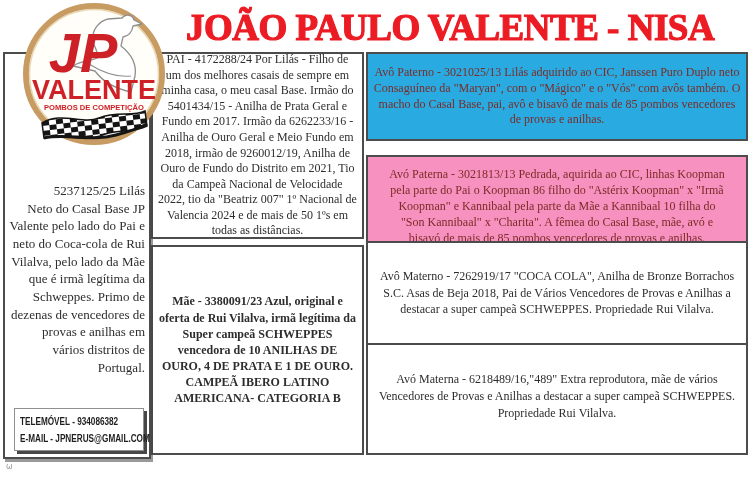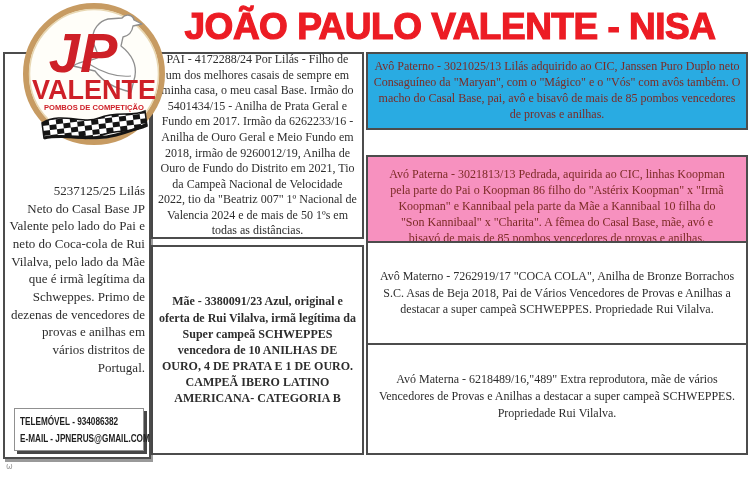--- a/index.html
+++ b/index.html
@@ -4,21 +4,21 @@
 <style>
   html,body{margin:0;padding:0;background:#fff;}
   #page{
     position:relative;width:750px;height:479px;background:#fff;overflow:hidden;
     font-family:"Liberation Serif", serif;color:#2d2d2d;
   }
   
   .title{
     position:absolute;left:150px;top:2px;width:600px;height:50px;
     display:flex;align-items:center;justify-content:center;
-    font-family:Liberation Sans, sans-serif;font-weight:900;
+    font-family:Liberation Serif, serif;font-weight:900;
     font-size:37px;letter-spacing:-0.5px;color:#EC1C24;
     -webkit-text-stroke:1.2px #EC1C24;white-space:nowrap;
   }
   
   .logo{position:absolute;left:21px;top:0px;width:146px;height:147px;z-index:3;}
   
   .left-box{
     position:absolute;left:3px;top:52px;width:144px;height:403px;
     border:2px solid #4c4c4c;background:#fff;z-index:1;
     box-shadow:2px 3px 0 rgba(70,70,70,.55);
@@ -46,21 +46,21 @@
   }
   
   .cell{
     position:absolute;border:2px solid #4c4c4c;background:#fff;
     display:flex;align-items:center;justify-content:center;
     text-align:center;box-sizing:border-box;
   }
   .cell p{margin:0;}
   .cell-pai   {left:151px;top:52px; width:213px;height:187px;padding:18px 5px;font-size:12px;line-height:1.3;}
   .cell-mae   {left:151px;top:245px;width:213px;height:210px;padding:2px 5px;font-size:12px;line-height:1.35;font-weight:bold;}
-  .cell-avo-paterno{left:366px;top:52px; width:382px;height:78px; padding:2px 4px;font-size:12px;line-height:1.32;}
+  .cell-avo-paterno{left:366px;top:52px; width:382px;height:89px; padding:2px 4px;font-size:12px;line-height:1.32;}
   .cell-avo-paterna{left:366px;top:155px;width:382px;height:104px;padding:2px 19px;font-size:12px;line-height:1.32;}
   .cell-avo-materno{left:366px;top:241px;width:382px;height:104px;padding:2px 10px;font-size:12px;line-height:1.4;}
   .cell-avo-materna{left:366px;top:343px;width:382px;height:112px;padding:2px 10px;font-size:12px;line-height:1.4;align-items:flex-start;}
   .cell-avo-materna p{margin-top:24px;}
   .tinted{color:#7C2B26;}
   .bg-blue{background:#29ABE2;}
   .bg-pink{background:#F791BF;}
 </style>
 </head>
 <body>

